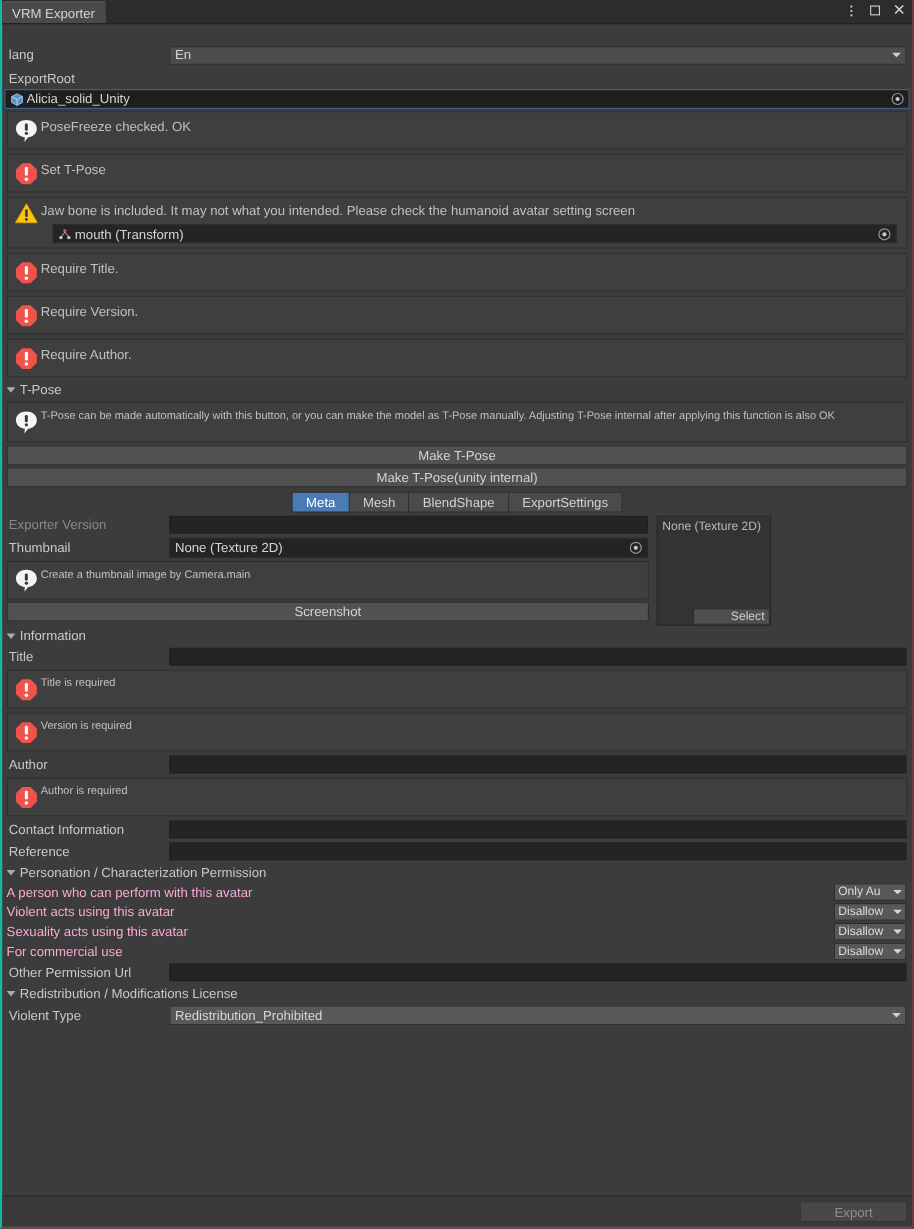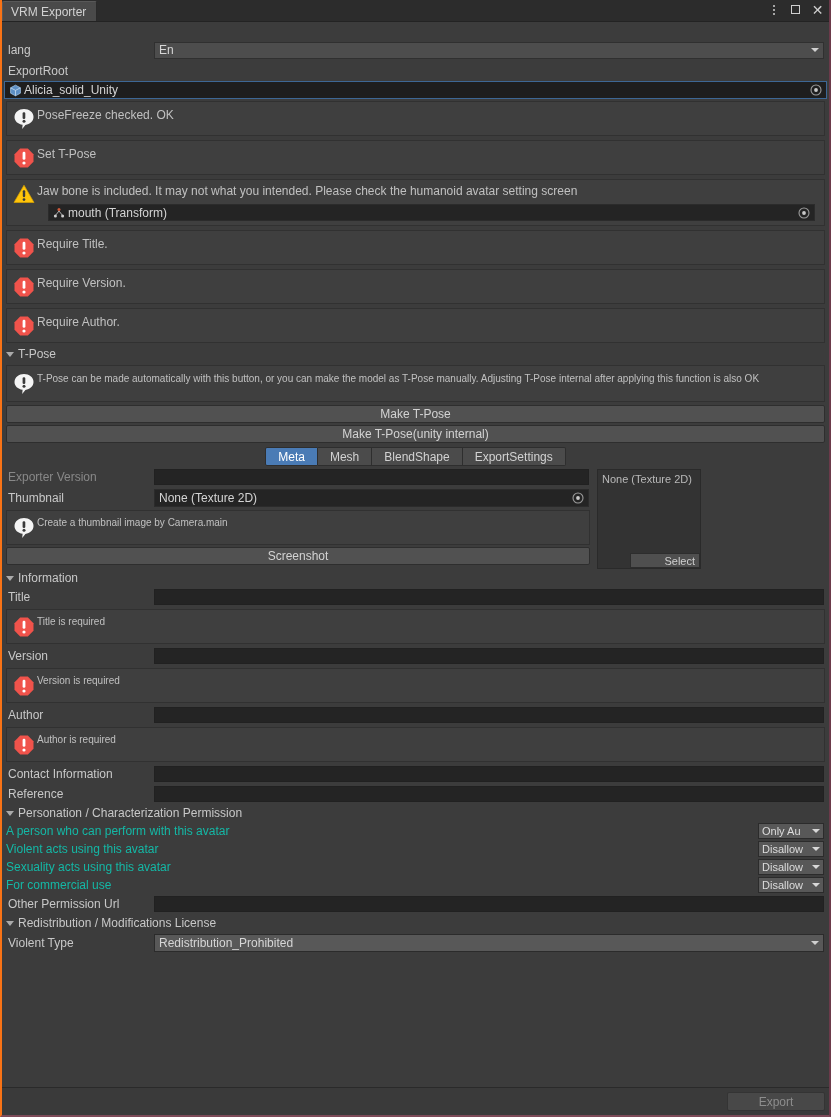--- a/index.html
+++ b/index.html
@@ -14,21 +14,21 @@
     font-size: 12px;
     color: #c4c4c4;
     overflow: hidden;
   }
   .window {
     position: absolute;
     left: 0; top: 0;
     width: 831px;
     height: 1117px;
     background: #3c3c3c;
-    border-left: 2px solid #f97316;
+    border-left: 2px solid #14b8a6;
     border-right: 2px solid #6b3a4a;
     border-bottom: 2px solid #7c4a58;
     box-sizing: border-box;
     display: flex;
     flex-direction: column;
   }
   
   .titlebar {
     height: 21px;
     background: #2c2c2c;
@@ -295,21 +295,21 @@
   .perm-row {
     display: flex;
     align-items: center;
     height: 18px;
     flex: 0 0 auto;
   }
   .perm-lbl {
     flex: 1 1 auto;
     padding-left: 4px;
     font-size: 12px;
-    color: #14b8a6;
+    color: #f9a8d4;
     white-space: nowrap;
   }
   .perm-popup {
     width: 66px;
     flex: 0 0 66px;
     height: 16px;
     margin-right: 5px;
     background: #585858;
     border: 1px solid #2b2b2b;
     box-sizing: border-box;
@@ -594,24 +594,20 @@
         <path d="M7.2 1.5 L14.8 1.5 L20.5 7.2 L20.5 14.8 L14.8 20.5 L7.2 20.5 L1.5 14.8 L1.5 7.2 Z" fill="#f0534b"></path>
         <rect x="9.6" y="4.8" width="2.8" height="8" rx="1.3" fill="#ffffff"></rect>
         <circle cx="11" cy="16" r="1.6" fill="#ffffff"></circle>
       </svg>
     </div>
     <div class="hb-body">
       <div class="hb-text small">Title is required</div>
     </div>
   </div>
 
-  <div class="row">
-    <div class="lbl">Version</div>
-    <div class="field"></div>
-  </div>
   <div class="helpbox">
     <div class="hb-icon">
       <svg class="ico-err" width="22" height="22" viewBox="0 0 22 22">
         <path d="M7.2 1.5 L14.8 1.5 L20.5 7.2 L20.5 14.8 L14.8 20.5 L7.2 20.5 L1.5 14.8 L1.5 7.2 Z" fill="#f0534b"></path>
         <rect x="9.6" y="4.8" width="2.8" height="8" rx="1.3" fill="#ffffff"></rect>
         <circle cx="11" cy="16" r="1.6" fill="#ffffff"></circle>
       </svg>
     </div>
     <div class="hb-body">
       <div class="hb-text small">Version is required</div>

